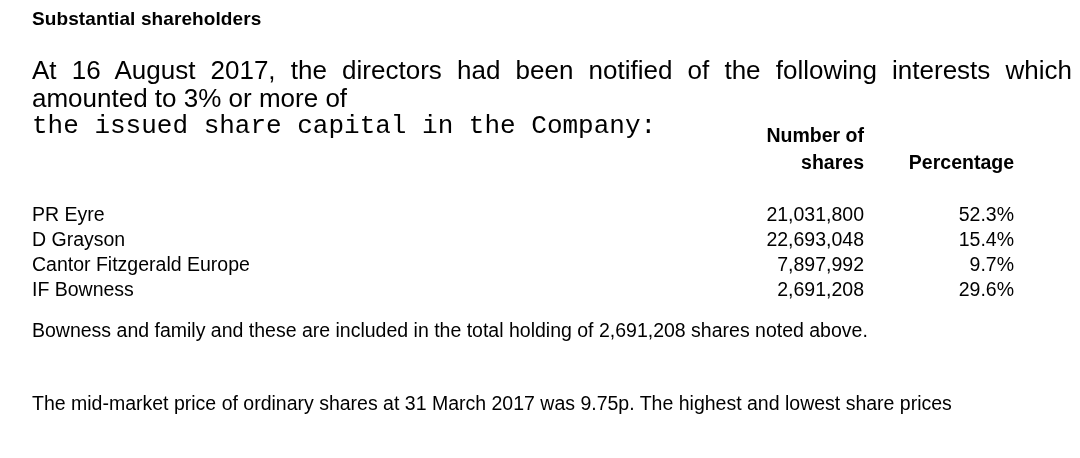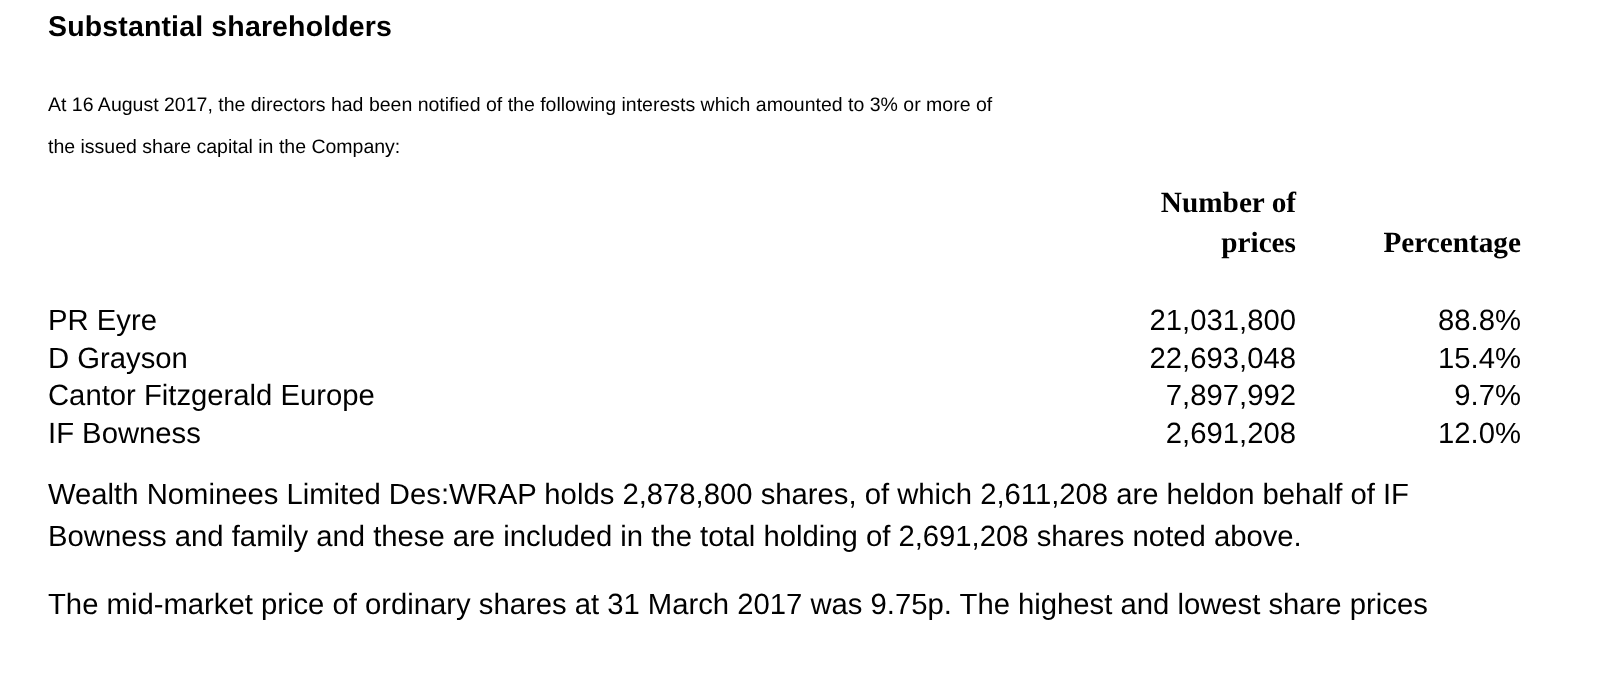--- a/index.html
+++ b/index.html
@@ -27,43 +27,43 @@
     top: 8px;
     font-size: 19px;
     font-weight: bold;
     letter-spacing: 0.1px;
   }
   .intro {
     position: absolute;
     left: 32px;
     top: 56px;
     width: 1040px;
-    font-size: 13px;
+    font-size: 26px;
     line-height: 28px;
     text-align: justify;
     text-justify: inter-word;
   }
   .intro .line2 {
     display: block;
+    font-family: Liberation Mono, monospace;
   }
   table.holders {
     position: absolute;
     left: 32px;
     top: 122px;
     width: 982px;
     border-collapse: collapse;
     font-size: 19.5px;
   }
   table.holders th {
     font-weight: bold;
     text-align: right;
     vertical-align: bottom;
     padding: 0;
     line-height: 27px;
-    font-family: Liberation Serif, serif;
   }
   table.holders th.col-name {
     text-align: left;
   }
   table.holders td {
     padding: 0;
     line-height: 25px;
     vertical-align: top;
   }
   table.holders td.name {
@@ -111,55 +111,54 @@
       <col class="col-pct-w">
     </colgroup>
     <thead>
       <tr>
         <th class="col-name"></th>
         <th>Number of</th>
         <th></th>
       </tr>
       <tr>
         <th class="col-name"></th>
-        <th>prices</th>
+        <th>shares</th>
         <th>Percentage</th>
       </tr>
       <tr class="spacer-row">
         <td></td>
         <td></td>
         <td></td>
       </tr>
     </thead>
     <tbody>
       <tr>
         <td class="name">PR Eyre</td>
         <td class="num">21,031,800</td>
-        <td class="pct">88.8%</td>
+        <td class="pct">52.3%</td>
       </tr>
       <tr>
         <td class="name">D Grayson</td>
         <td class="num">22,693,048</td>
         <td class="pct">15.4%</td>
       </tr>
       <tr>
         <td class="name">Cantor Fitzgerald Europe</td>
         <td class="num">7,897,992</td>
         <td class="pct">9.7%</td>
       </tr>
       <tr>
         <td class="name">IF Bowness</td>
         <td class="num">2,691,208</td>
-        <td class="pct">12.0%</td>
+        <td class="pct">29.6%</td>
       </tr>
     </tbody>
   </table>
 
   <div class="para para-1">
-    <span>Wealth Nominees Limited Des:WRAP holds 2,878,800 shares, of which 2,611,208 are heldon behalf of IF</span>
     <span class="last-line">Bowness and family and these are included in the total holding of 2,691,208 shares noted above.</span>
   </div>
 
   <div class="para para-2">
     <span>The mid-market price of ordinary shares at 31 March 2017 was 9.75p. The highest and lowest share prices</span>
   </div>
 
 </div>
 
 </body></html>

